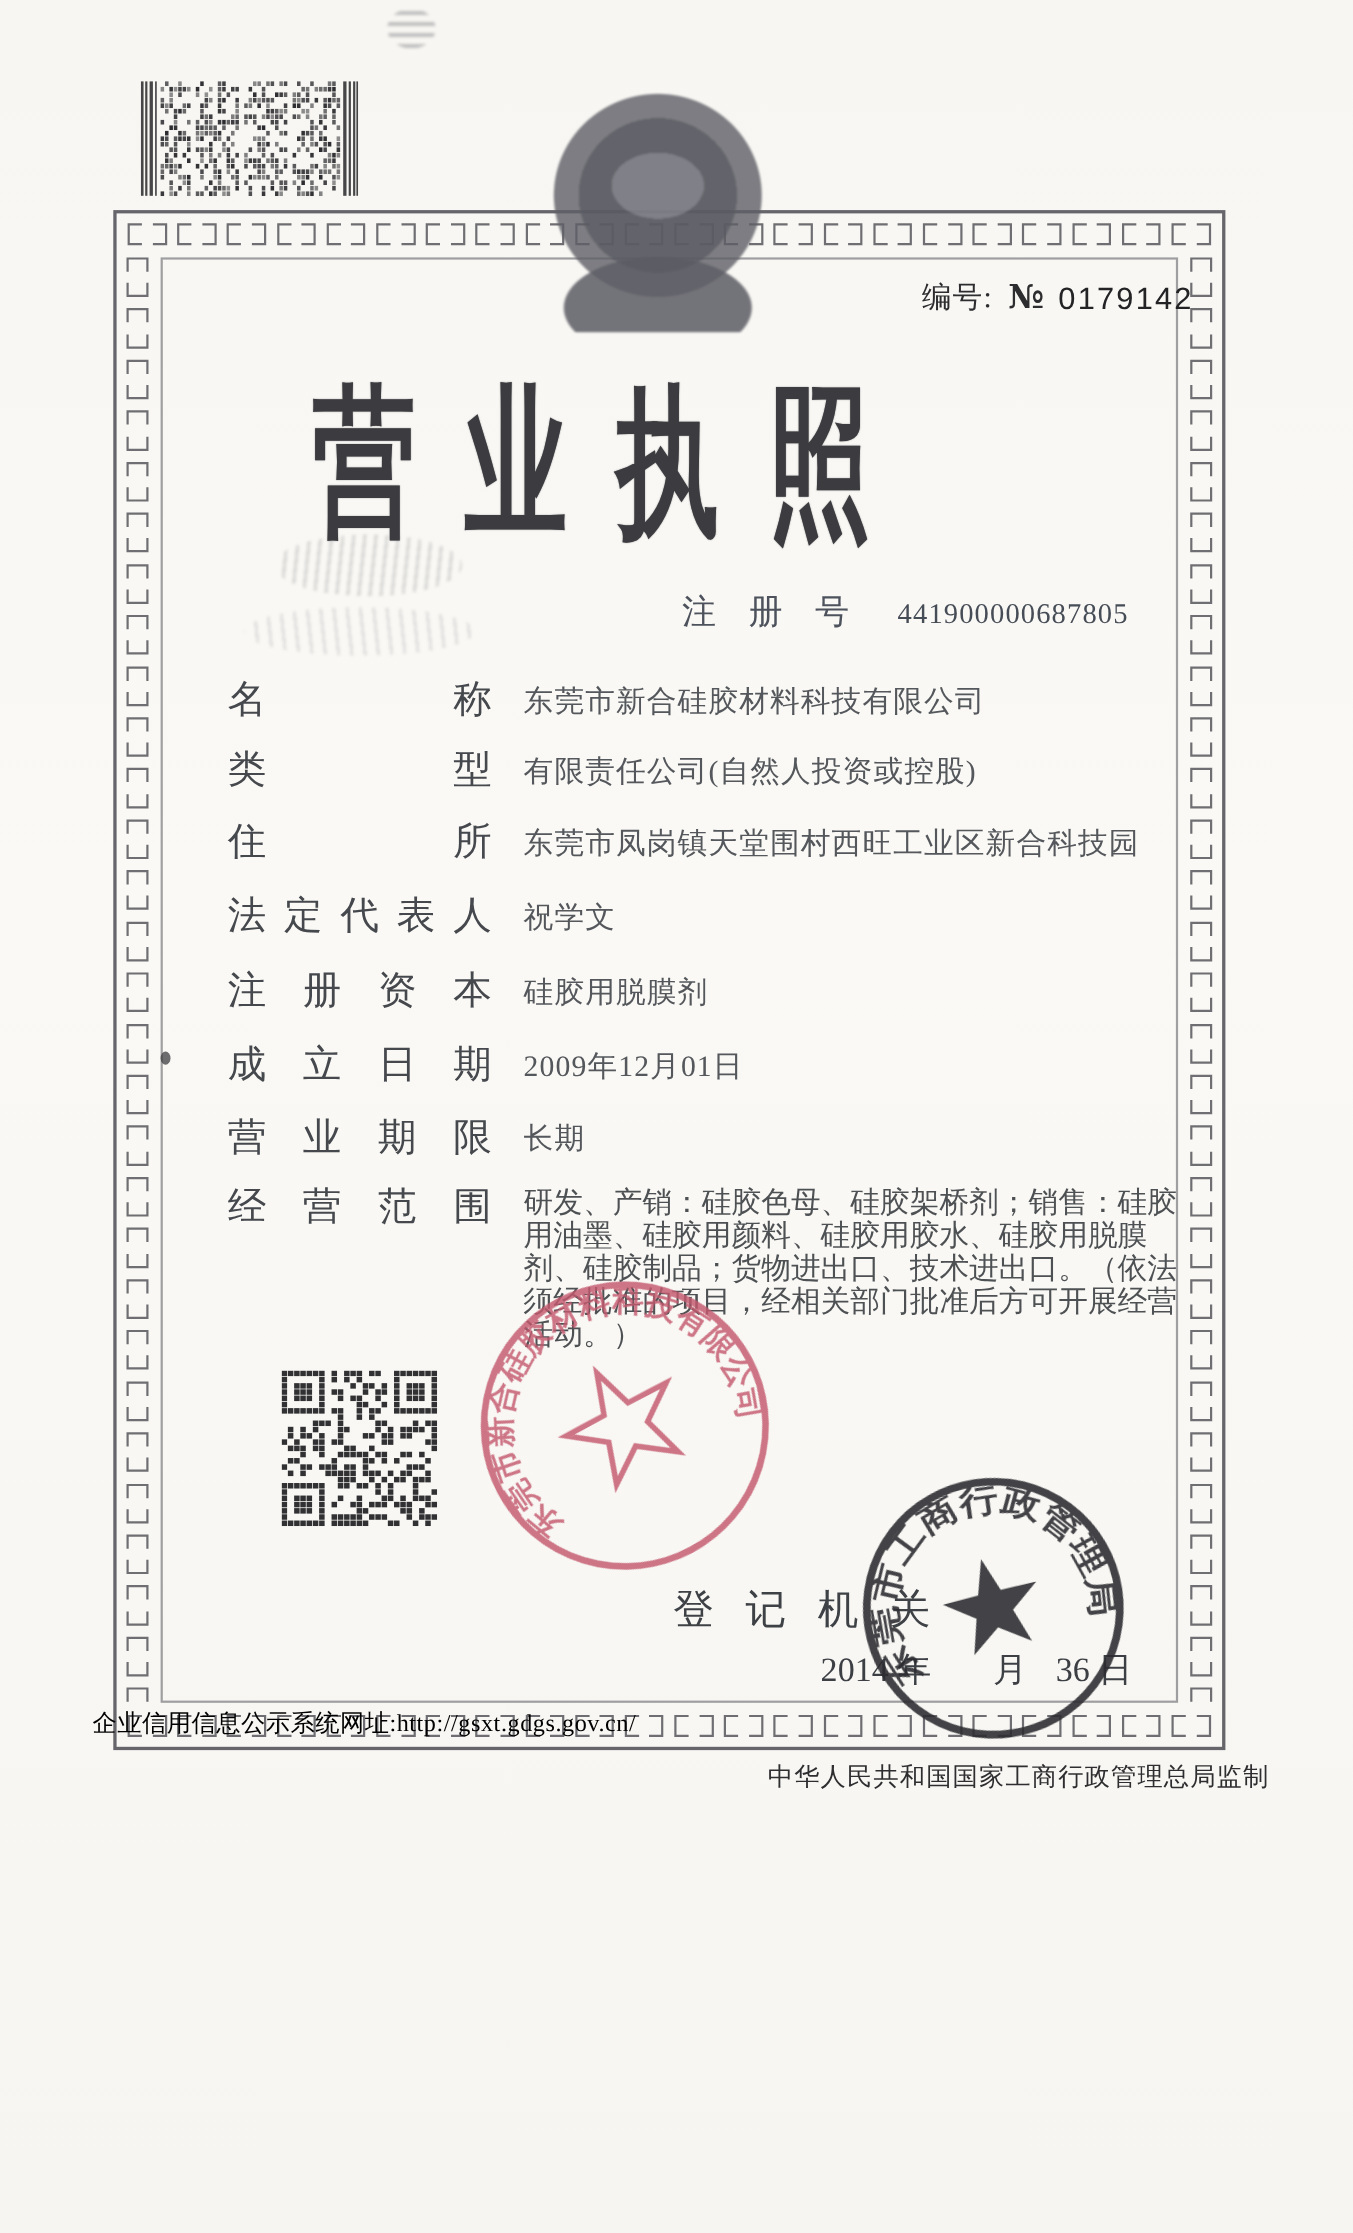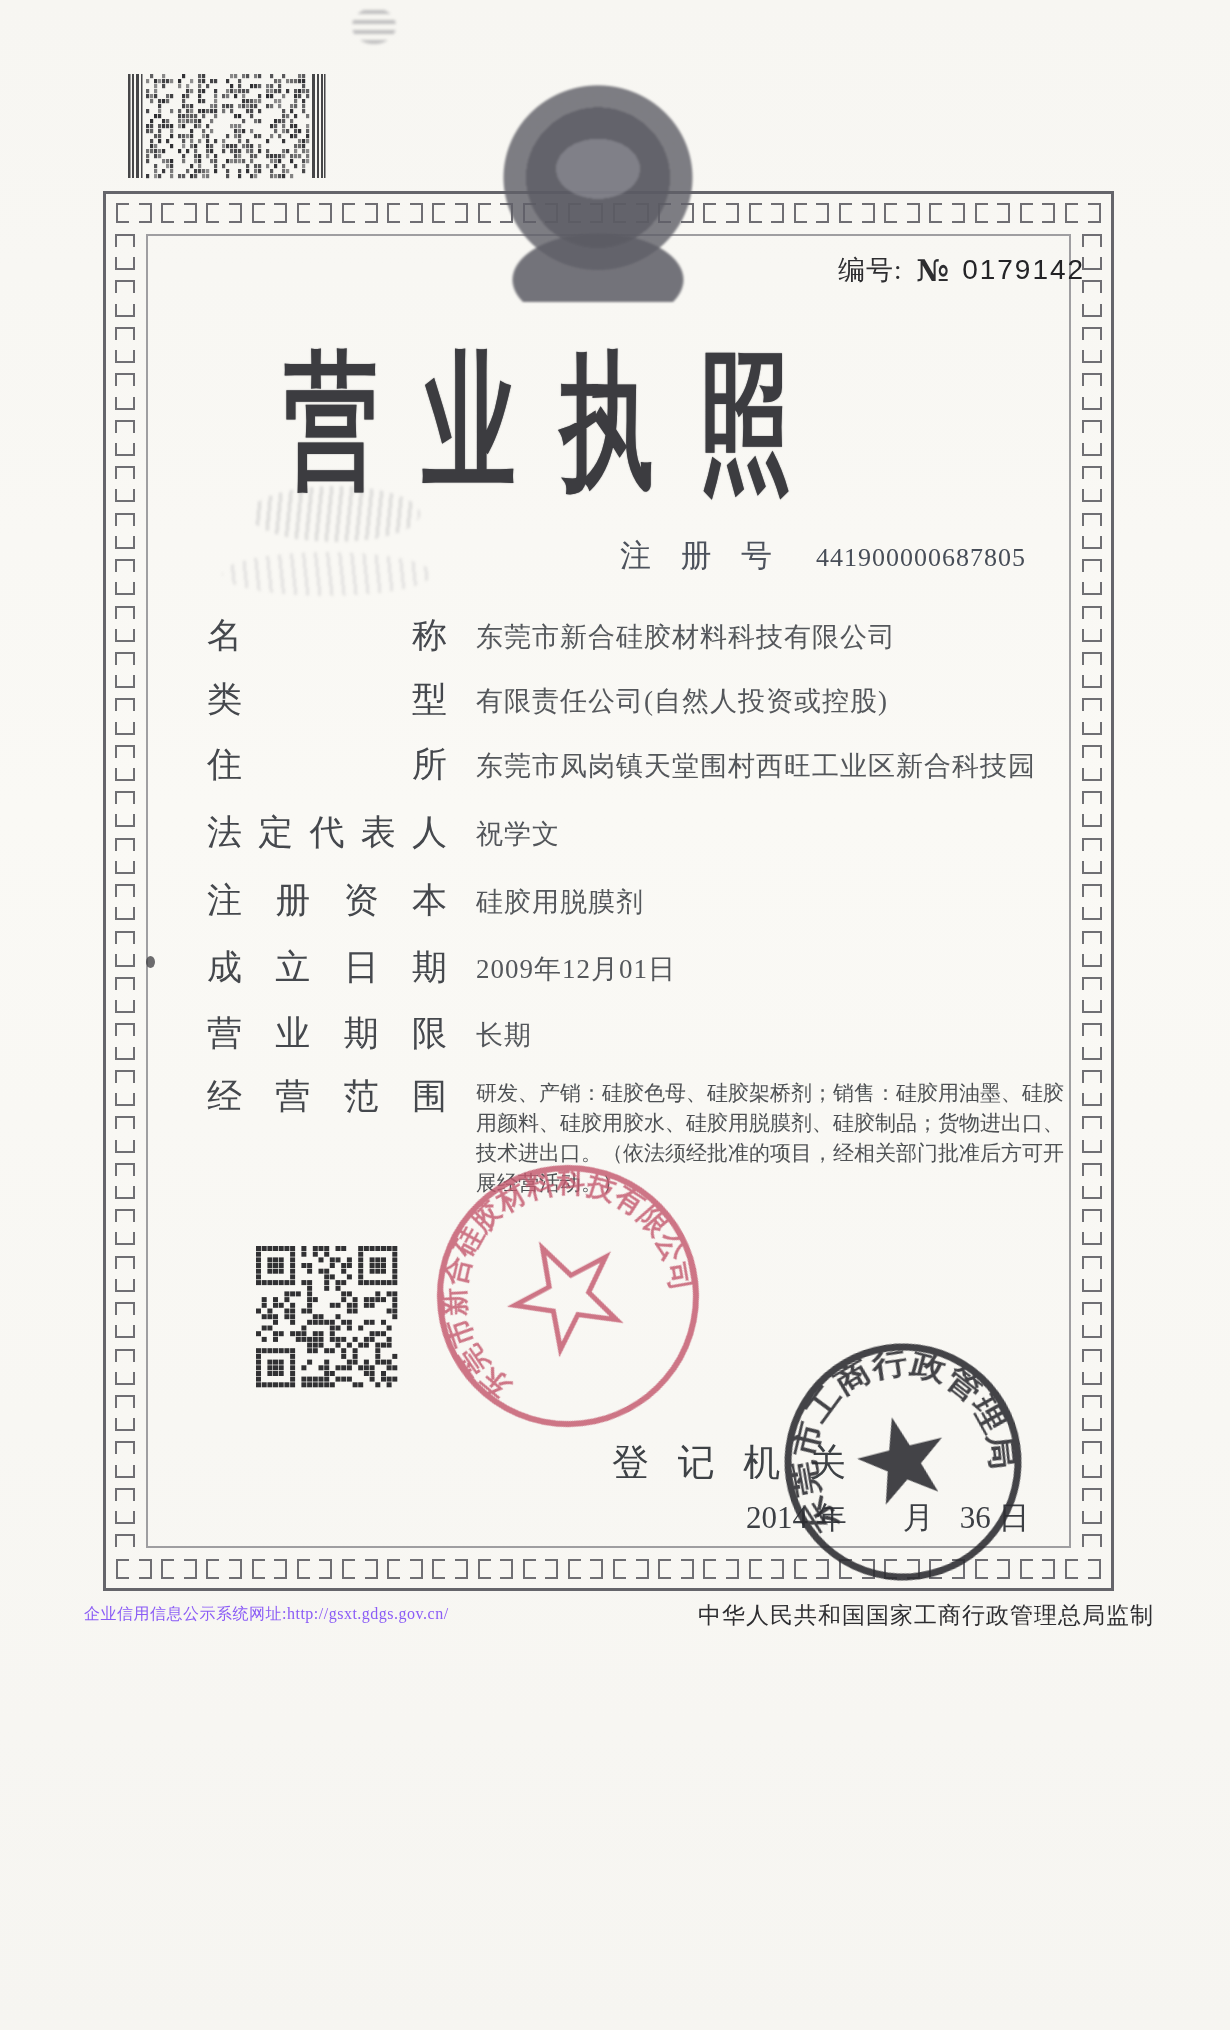--- a/index.html
+++ b/index.html
@@ -28,42 +28,42 @@
   .band-bottom{left:10px;right:10px;bottom:6px;height:26px;align-items:center}
   .band-left{top:40px;bottom:40px;left:6px;width:26px;flex-direction:column;align-items:center}
   .band-right{top:40px;bottom:40px;right:6px;width:26px;flex-direction:column;align-items:center}
   .mcell{box-sizing:border-box;width:13px;height:20px;border:2.5px solid rgba(72,72,78,.78);border-right:none;flex:0 0 auto}
   .mcell.alt{border:2.5px solid rgba(72,72,78,.78);border-left:none}
   .band-left .mcell,.band-right .mcell{width:20px;height:13px;border:2.5px solid rgba(72,72,78,.78);border-bottom:none}
   .band-left .mcell.alt,.band-right .mcell.alt{border:2.5px solid rgba(72,72,78,.78);border-top:none}
   .inner-line{position:absolute;inset:40px;border:2px solid rgba(85,85,92,.55)}
 
   
-  .serial{left:838px;top:252px;z-index:3;display:flex;align-items:center;color:#2d2d30;letter-spacing:1px}
+  .serial{left:838px;top:252px;z-index:3;display:flex;align-items:flex-end;color:#2d2d30;letter-spacing:1px}
   .serial .s-label{font-size:27px}
   .serial .s-sym{font-size:30px;font-weight:bold;margin:0 12px 0 14px;font-family:"DejaVu Serif",serif}
   .serial .s-num{font-size:28px;font-family:Liberation Sans, sans-serif;letter-spacing:2px;color:#232326}
 
   
   .title{left:278px;top:338px;width:520px;height:170px;display:flex;justify-content:space-between;z-index:3;
     color:#3c3c40;font-family:"DejaVu Sans","Liberation Sans",sans-serif;font-weight:900;
     text-shadow:0 0 1.5px rgba(60,60,64,.75)}
   .title>span{width:106px;height:166px;display:flex;justify-content:center;align-items:center;
     font-size:150px;line-height:160px;transform:scale(.62,.98)}
 
   
   .regline{left:620px;top:535px;z-index:3;display:flex;align-items:baseline;color:#4d525c}
   .reg-label{display:flex;justify-content:space-between;width:152px;font-size:31px}
   .reg-num{font-size:26px;margin-left:44px;letter-spacing:1px;color:#474d57}
 
   
   .frow{position:absolute;left:207px;width:880px;z-index:3}
   .flabel{display:flex;justify-content:space-between;width:240px;font-size:35px;color:#45484d}
   .fvalue{position:absolute;left:269px;top:7px;font-size:27px;letter-spacing:1px;color:#54575b;white-space:nowrap}
-  .fvalue.scope{top:5px;width:604px;font-size:21px;line-height:30px;letter-spacing:0;white-space:normal;color:#4e5154}
+  .fvalue.scope{top:5px;width:604px;font-size:27px;line-height:30px;letter-spacing:0;white-space:normal;color:#4e5154}
 
   
   .qr{left:256px;top:1246px;width:142px;height:142px;z-index:3;filter:blur(.3px)}
 
   
   .company-seal{left:430px;top:1158px;width:276px;height:276px;z-index:6;transform:rotate(-28deg);opacity:.82;filter:blur(.4px)}
   .registry-stamp{left:778px;top:1337px;width:250px;height:250px;z-index:7;transform:rotate(-14deg);opacity:.88;filter:blur(.3px)}
   .seal-red{stroke:var(--seal-red)}
   .seal-red-text{fill:var(--seal-red)}
   .stamp-ink{stroke:var(--stamp-ink)}
@@ -72,21 +72,21 @@
   svg text{font-family:"Liberation Serif","DejaVu Serif",serif;font-weight:bold}
 
   
   .regoffice{left:612px;top:1438px;width:234px;display:flex;justify-content:space-between;
     font-size:37px;color:#3e4246;z-index:4}
   .regdate{left:746px;top:1497px;display:flex;align-items:center;font-size:31px;color:#3c3f44;z-index:4}
   .regdate .d-year{margin-right:56px}
   .regdate .d-month{margin-right:26px}
 
   
-  .footer-left{left:84px;top:1604px;font-size:16px;letter-spacing:.5px;color:#8b5cf6;z-index:3}
+  .footer-left{left:84px;top:1552px;font-size:22px;letter-spacing:.5px;color:#000000;z-index:3}
   .footer-right{left:698px;top:1600px;font-size:23px;letter-spacing:1px;font-weight:400;color:#2e2e31;z-index:3}
 
   
   .smudge{z-index:2;filter:blur(1.5px);border-radius:50%}
   .smudge-a{left:250px;top:486px;width:170px;height:56px;
     background:repeating-linear-gradient(96deg,rgba(105,105,115,.22) 0 3px,transparent 3px 10px)}
   .smudge-b{left:222px;top:552px;width:210px;height:44px;
     background:repeating-linear-gradient(84deg,rgba(105,105,115,.16) 0 3px,transparent 3px 12px)}
   .smudge-c{left:352px;top:8px;width:44px;height:36px;
     background:repeating-linear-gradient(0deg,rgba(90,90,100,.35) 0 4px,transparent 4px 10px)}

